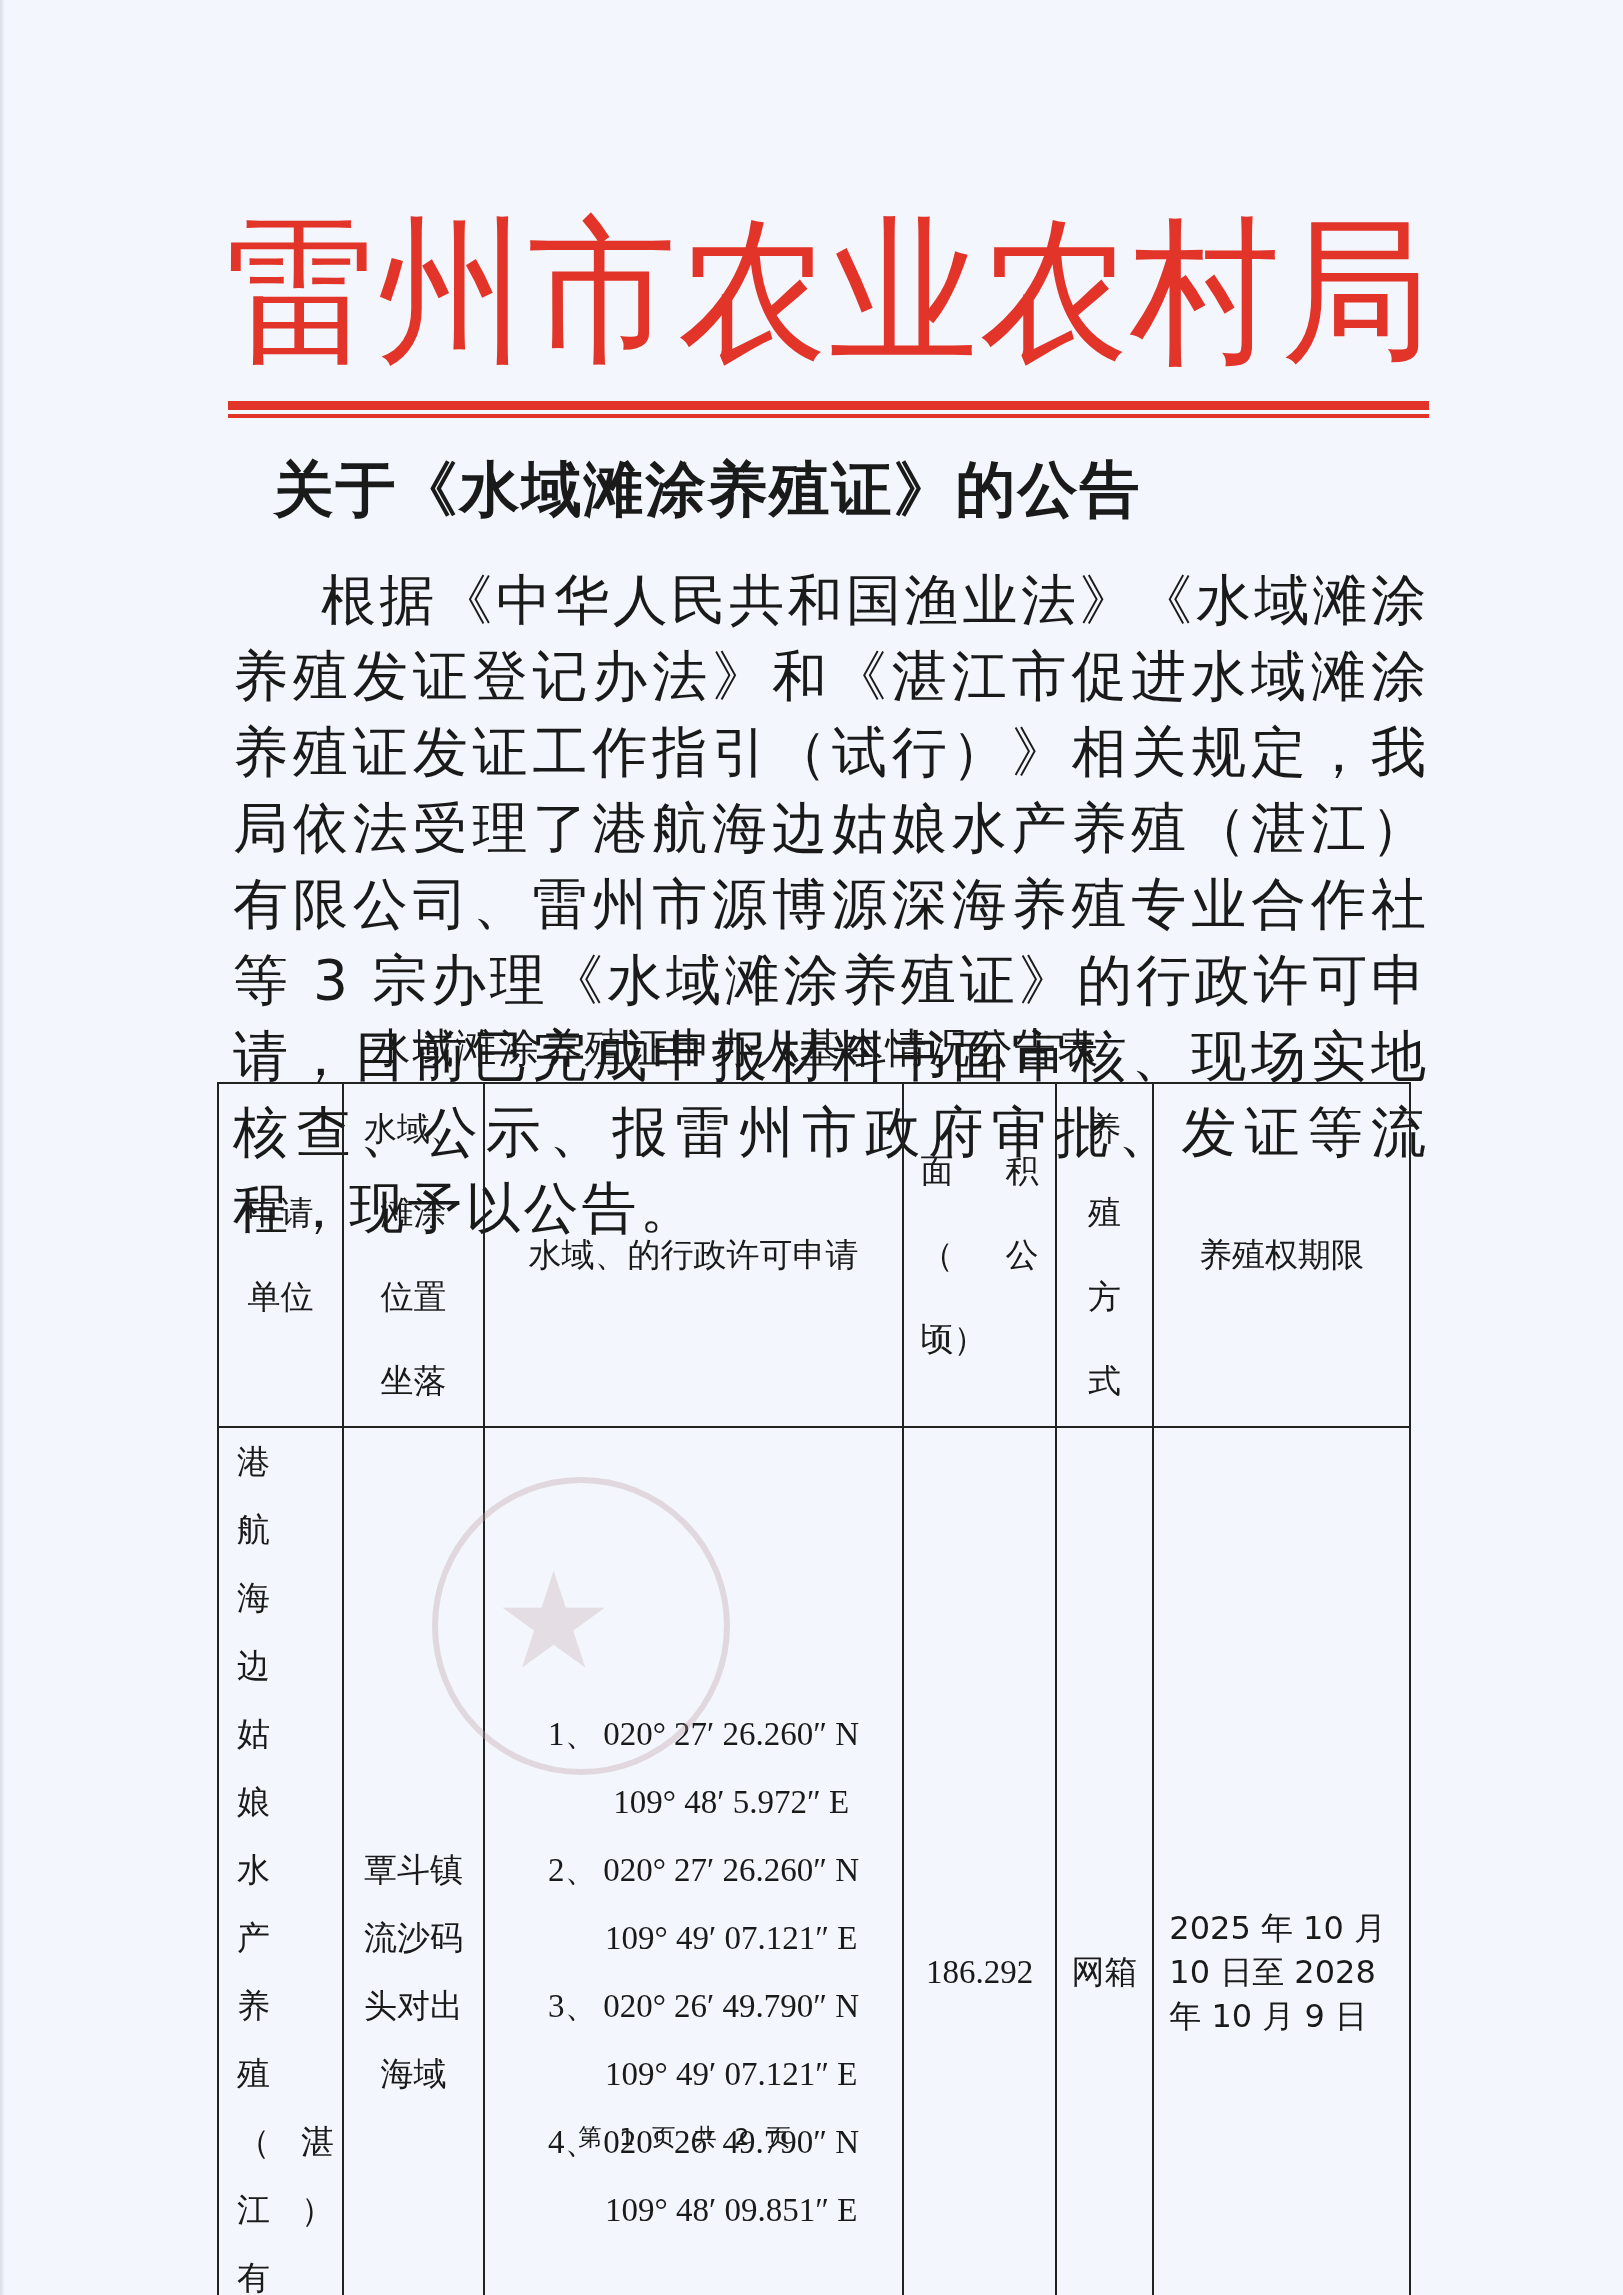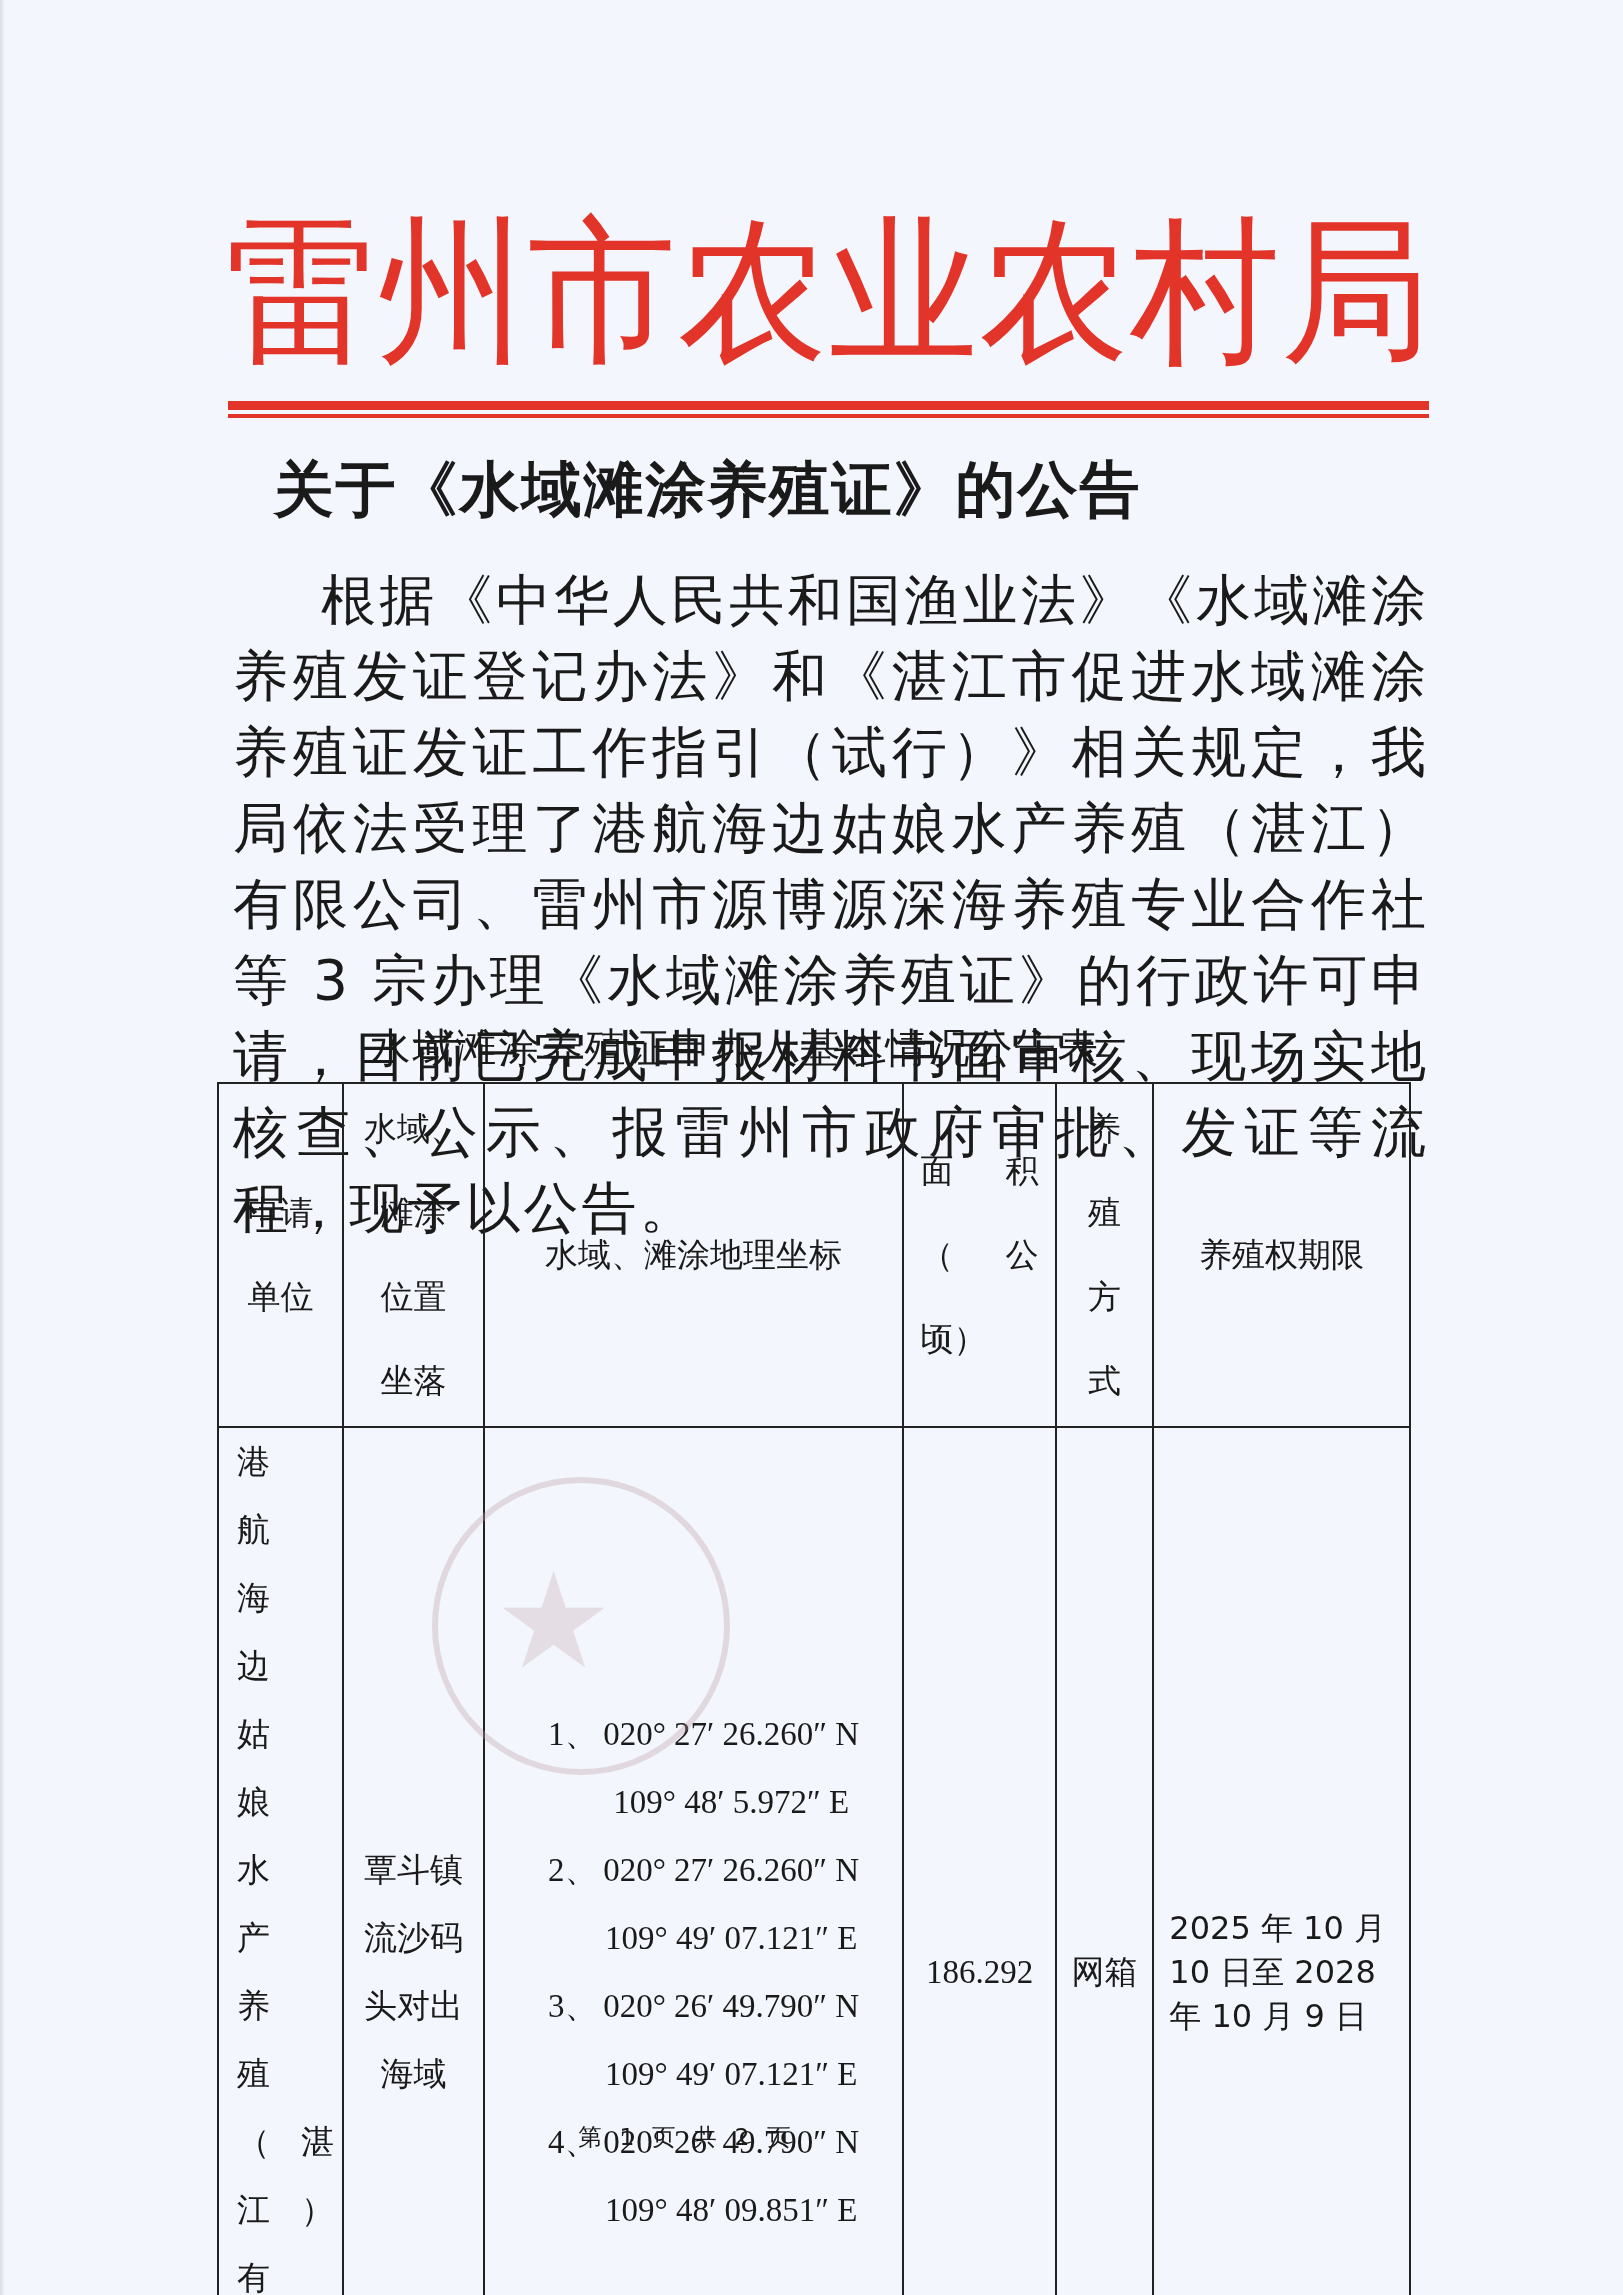--- a/index.html
+++ b/index.html
@@ -158,21 +158,21 @@
       </div>
     </td>
     <td>
       <div class="vtext">
         <div>水域、</div>
         <div>滩涂</div>
         <div>位置</div>
         <div>坐落</div>
       </div>
     </td>
-    <td>水域、滩涂地理坐标</td>
+    <td>水域、的行政许可申请</td>
     <td>
       <div class="area-head">
         <div class="row2">
               <span>面</span>
               <span>积</span>
             </div>
         <div class="row2">
               <span>（</span>
               <span>公</span>
             </div>

